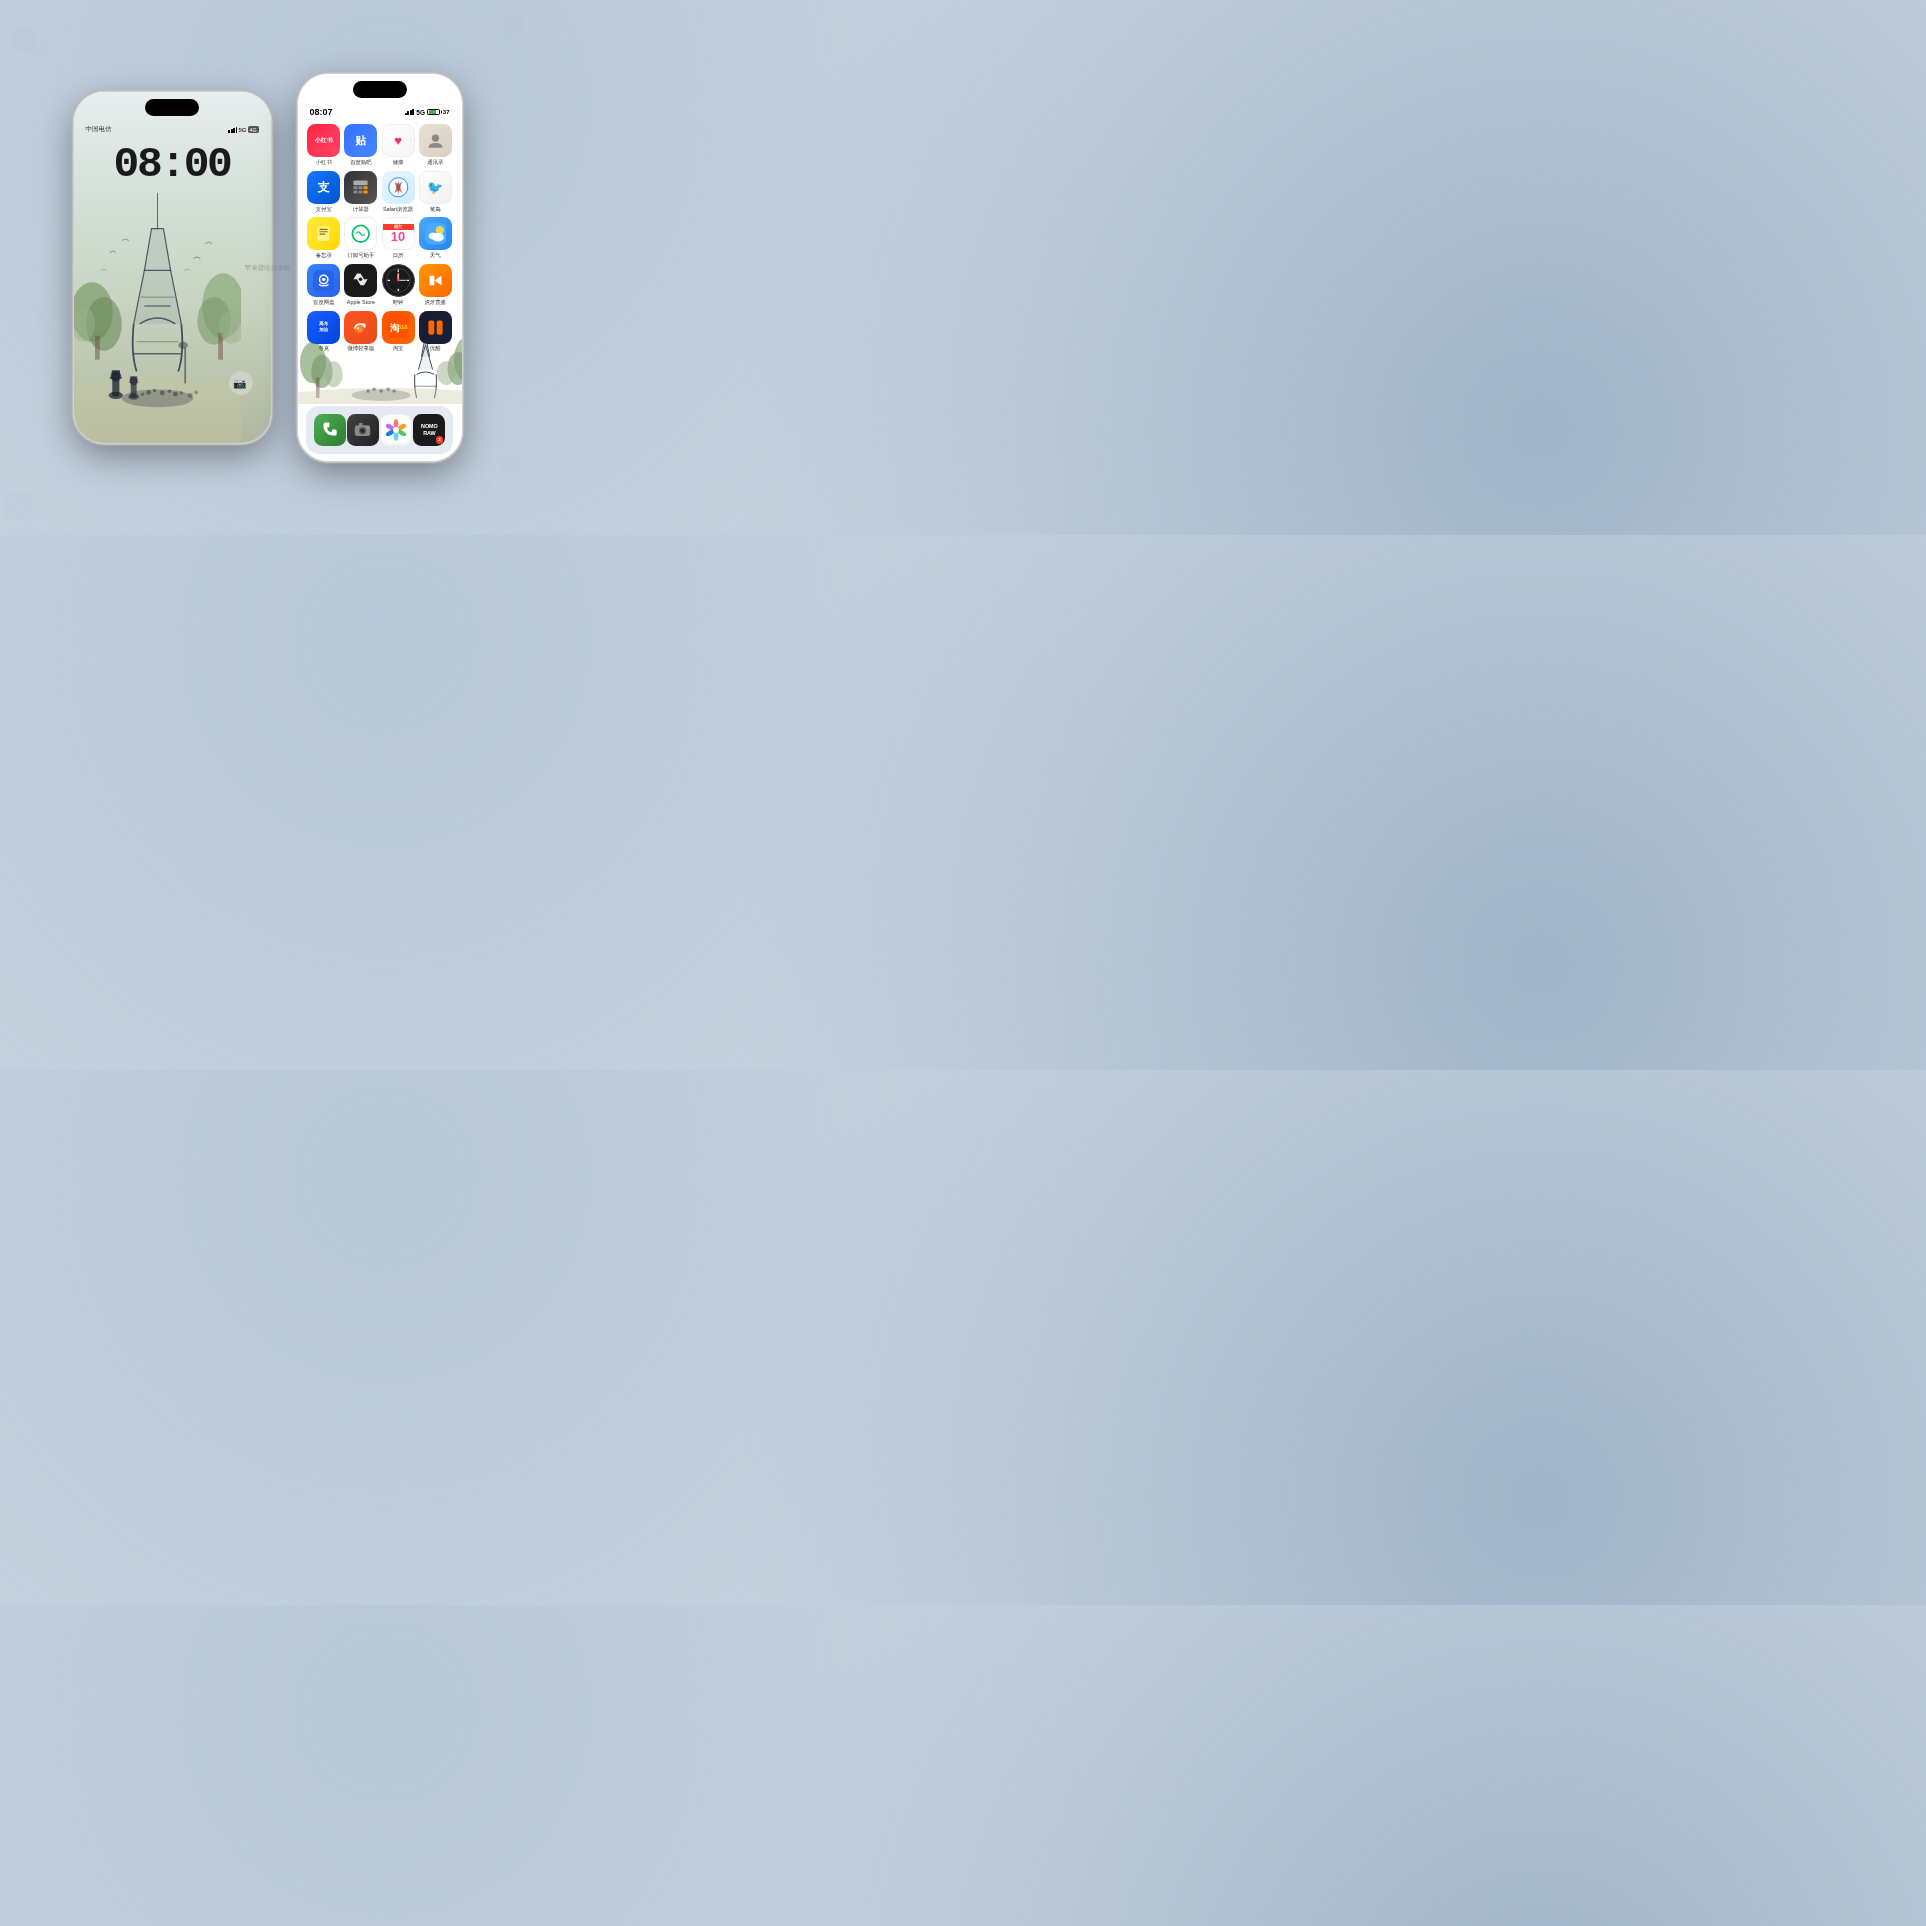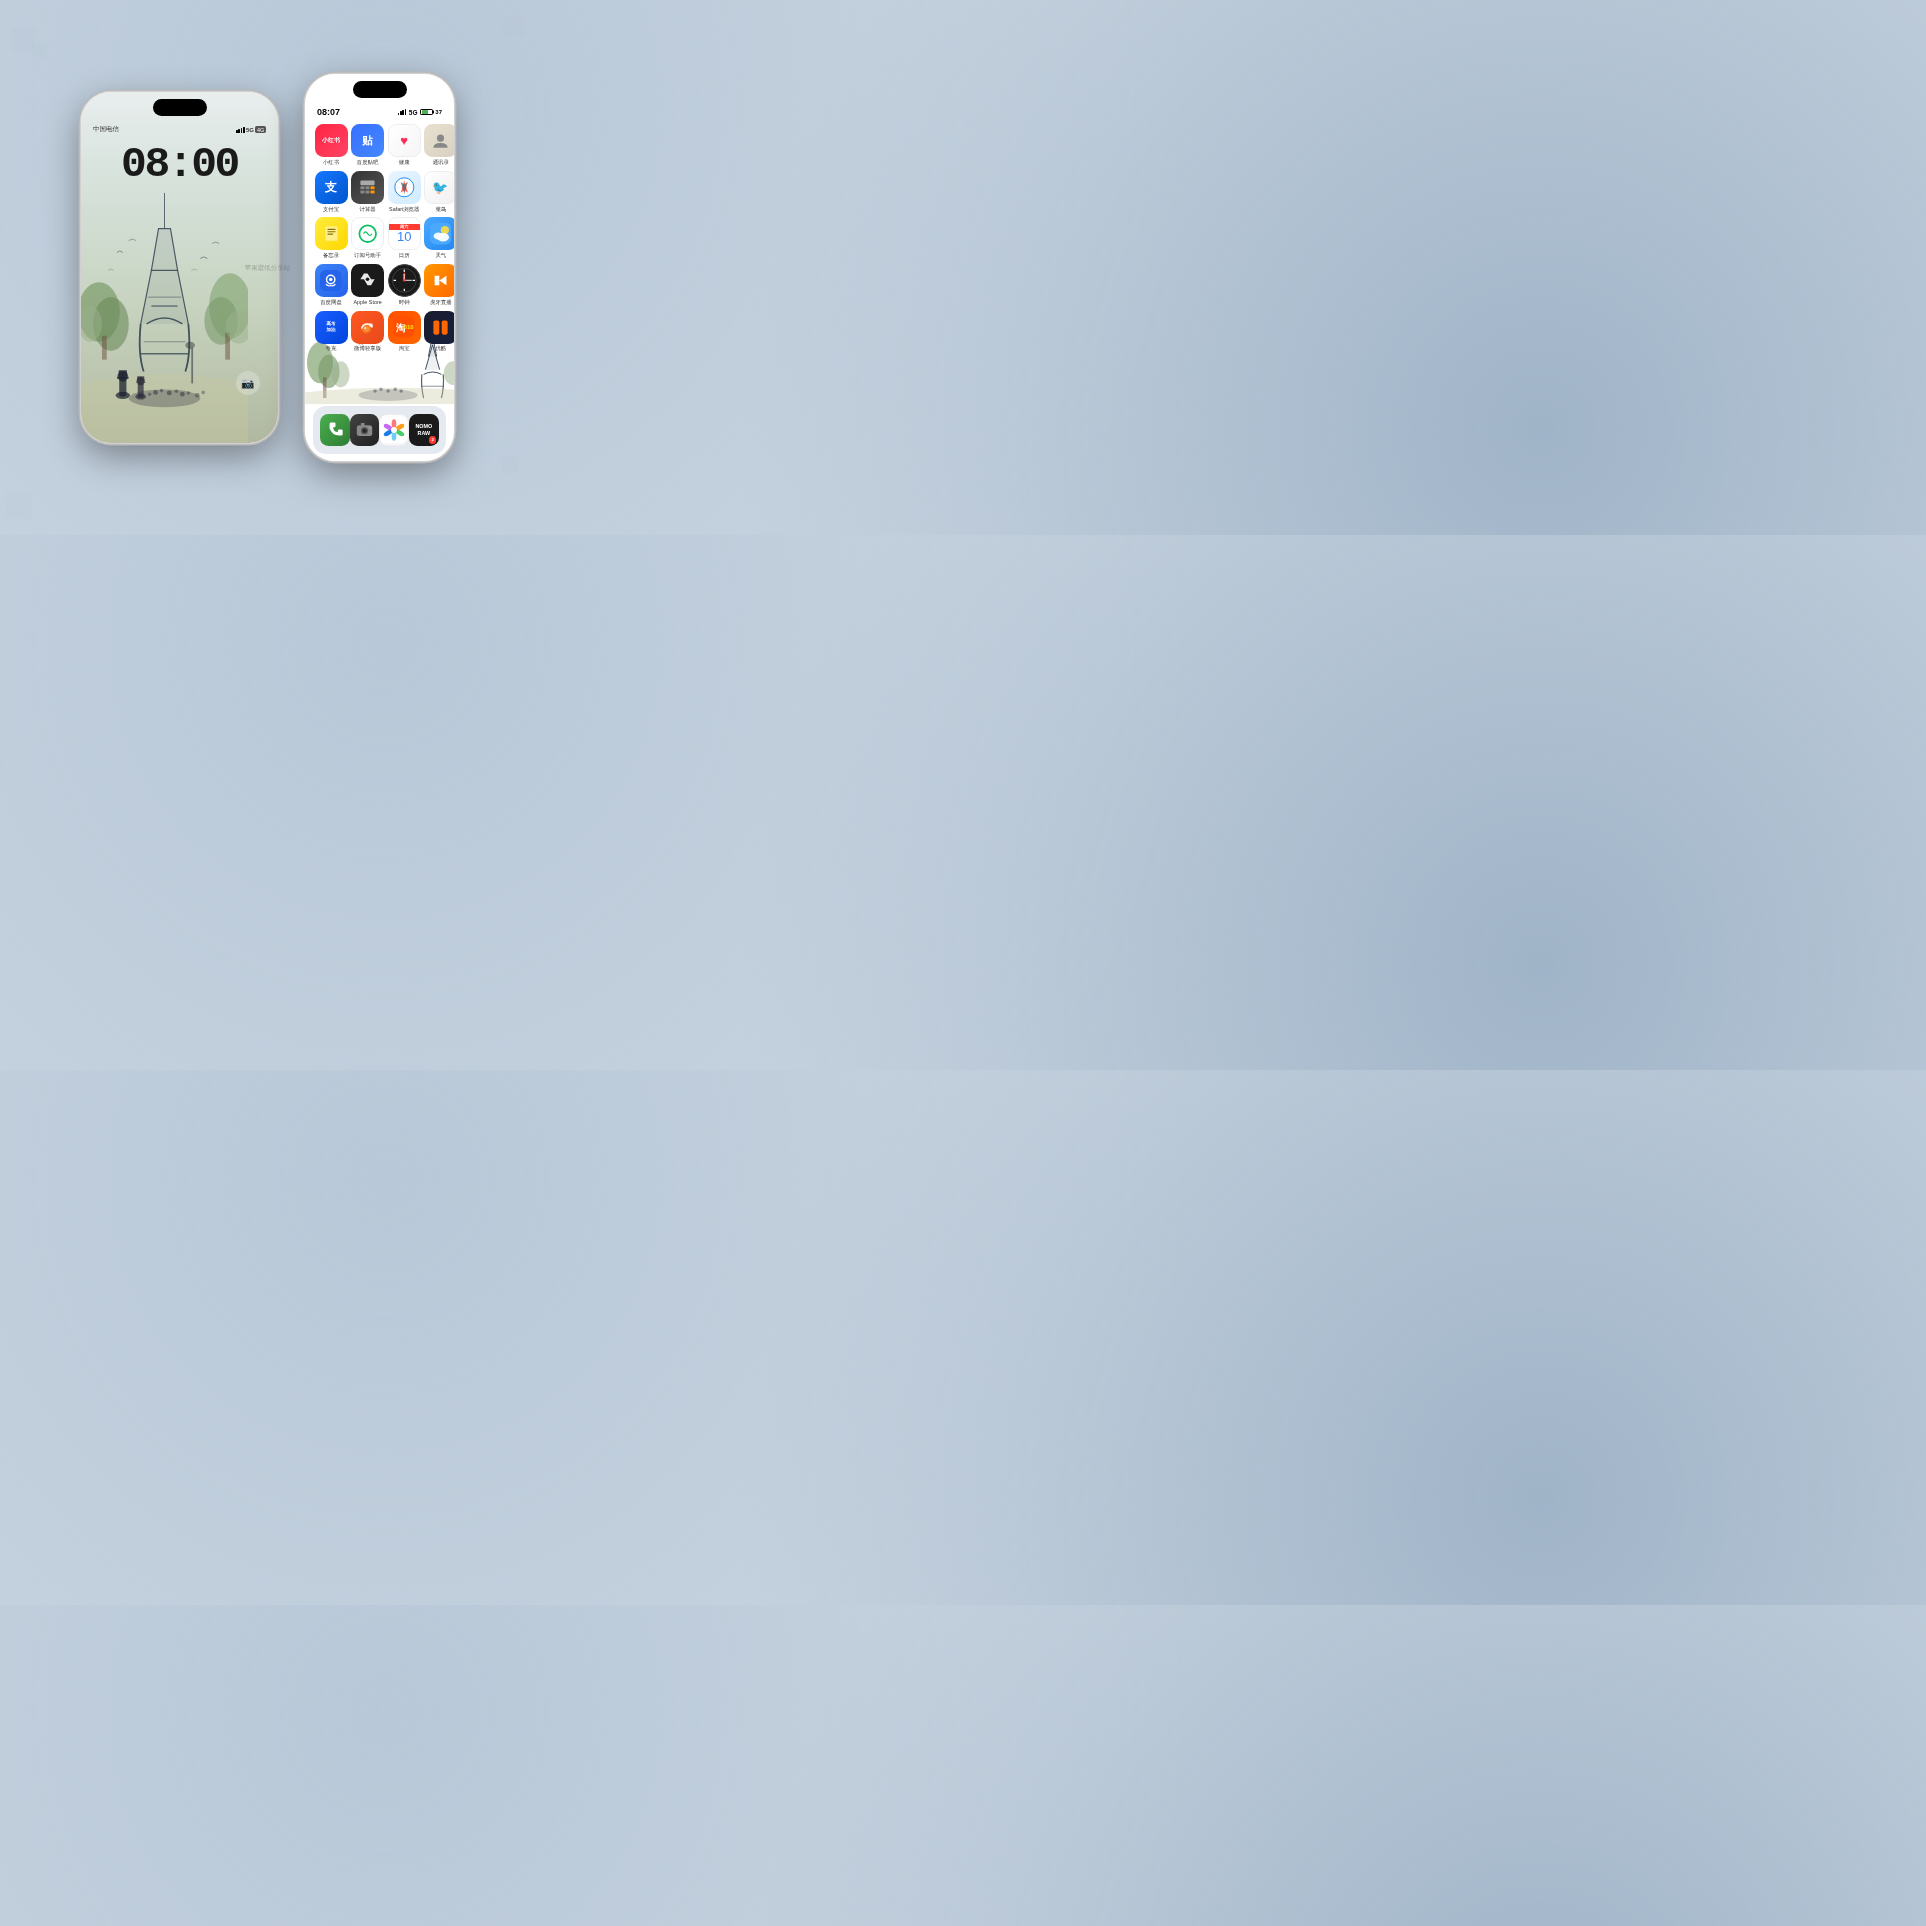--- a/index.html
+++ b/index.html
@@ -46,21 +46,21 @@
         inset 0 0 0 0.6px rgba(255,255,255,0.5);
       overflow: hidden;
     }
 
     .iphone-left {
       width: 197px;
       height: 351px;
     }
 
     .iphone-right {
-      width: 149px;
+      width: 164px;
       height: 387px;
       margin-left: 15px;
     }
 
     
     .dynamic-island {
       position: absolute;
       top: 7.1px;
       left: 50%;
       transform: translateX(-50%);
@@ -268,22 +268,22 @@
       background: #ff3b30;
       width: 100%;
       text-align: center;
       color: white;
       font-size: 4.2px;
       font-weight: 600;
       padding: 0.6px 0;
     }
     .cal-day {
       font-size: 13px;
-      font-weight: 400;
-      color: #3b82f6;
+      font-weight: 700;
+      color: #ec4899;
       line-height: 1.1;
     }
 
     
     .clock-icon-inner {
       width: 33px;
       height: 33px;
       border-radius: 50%;
       background: #1a1a1a;
       display: flex;

